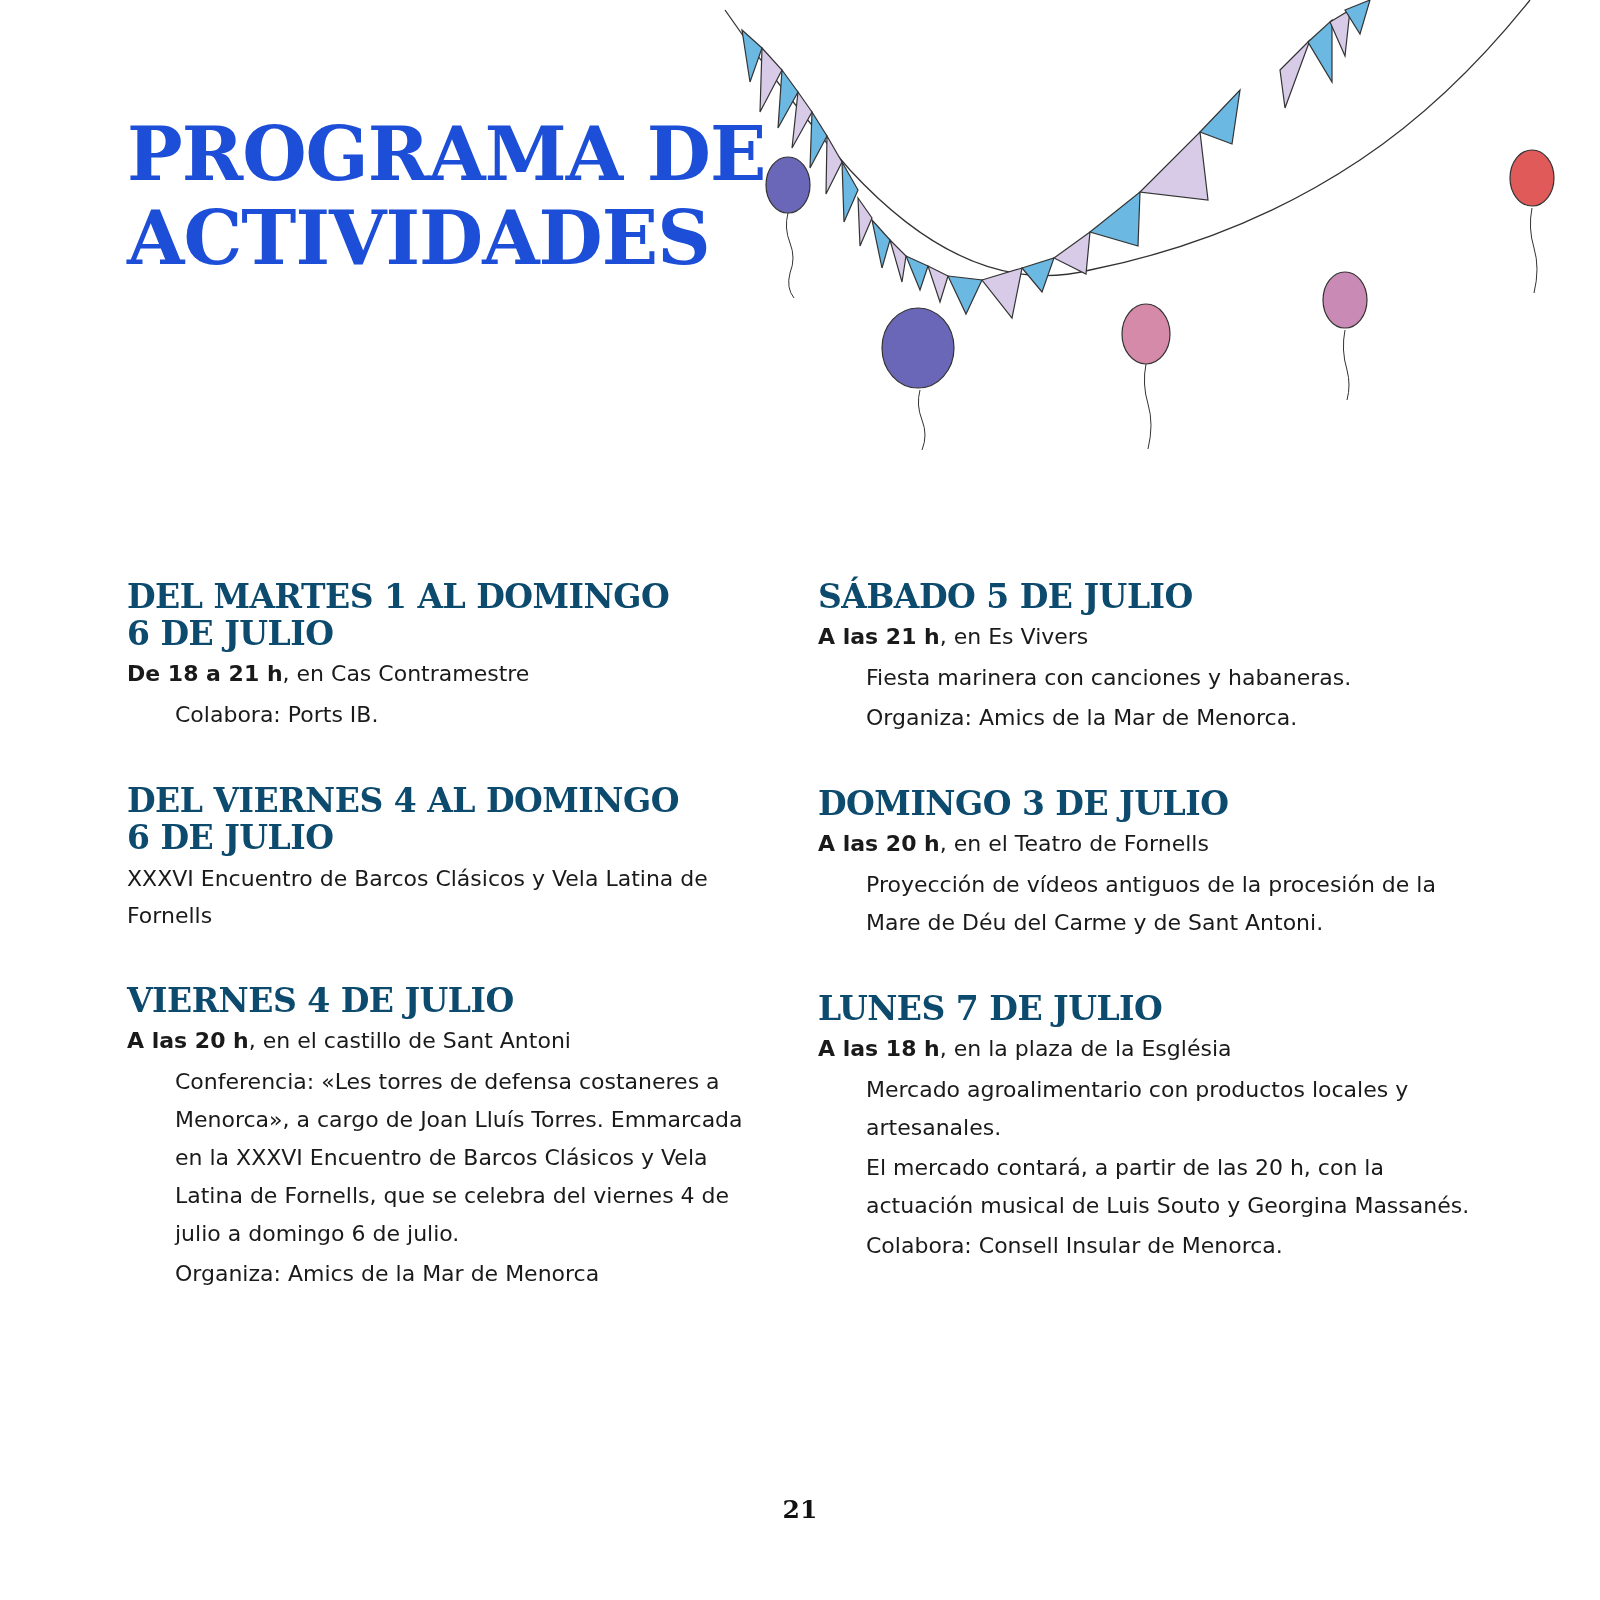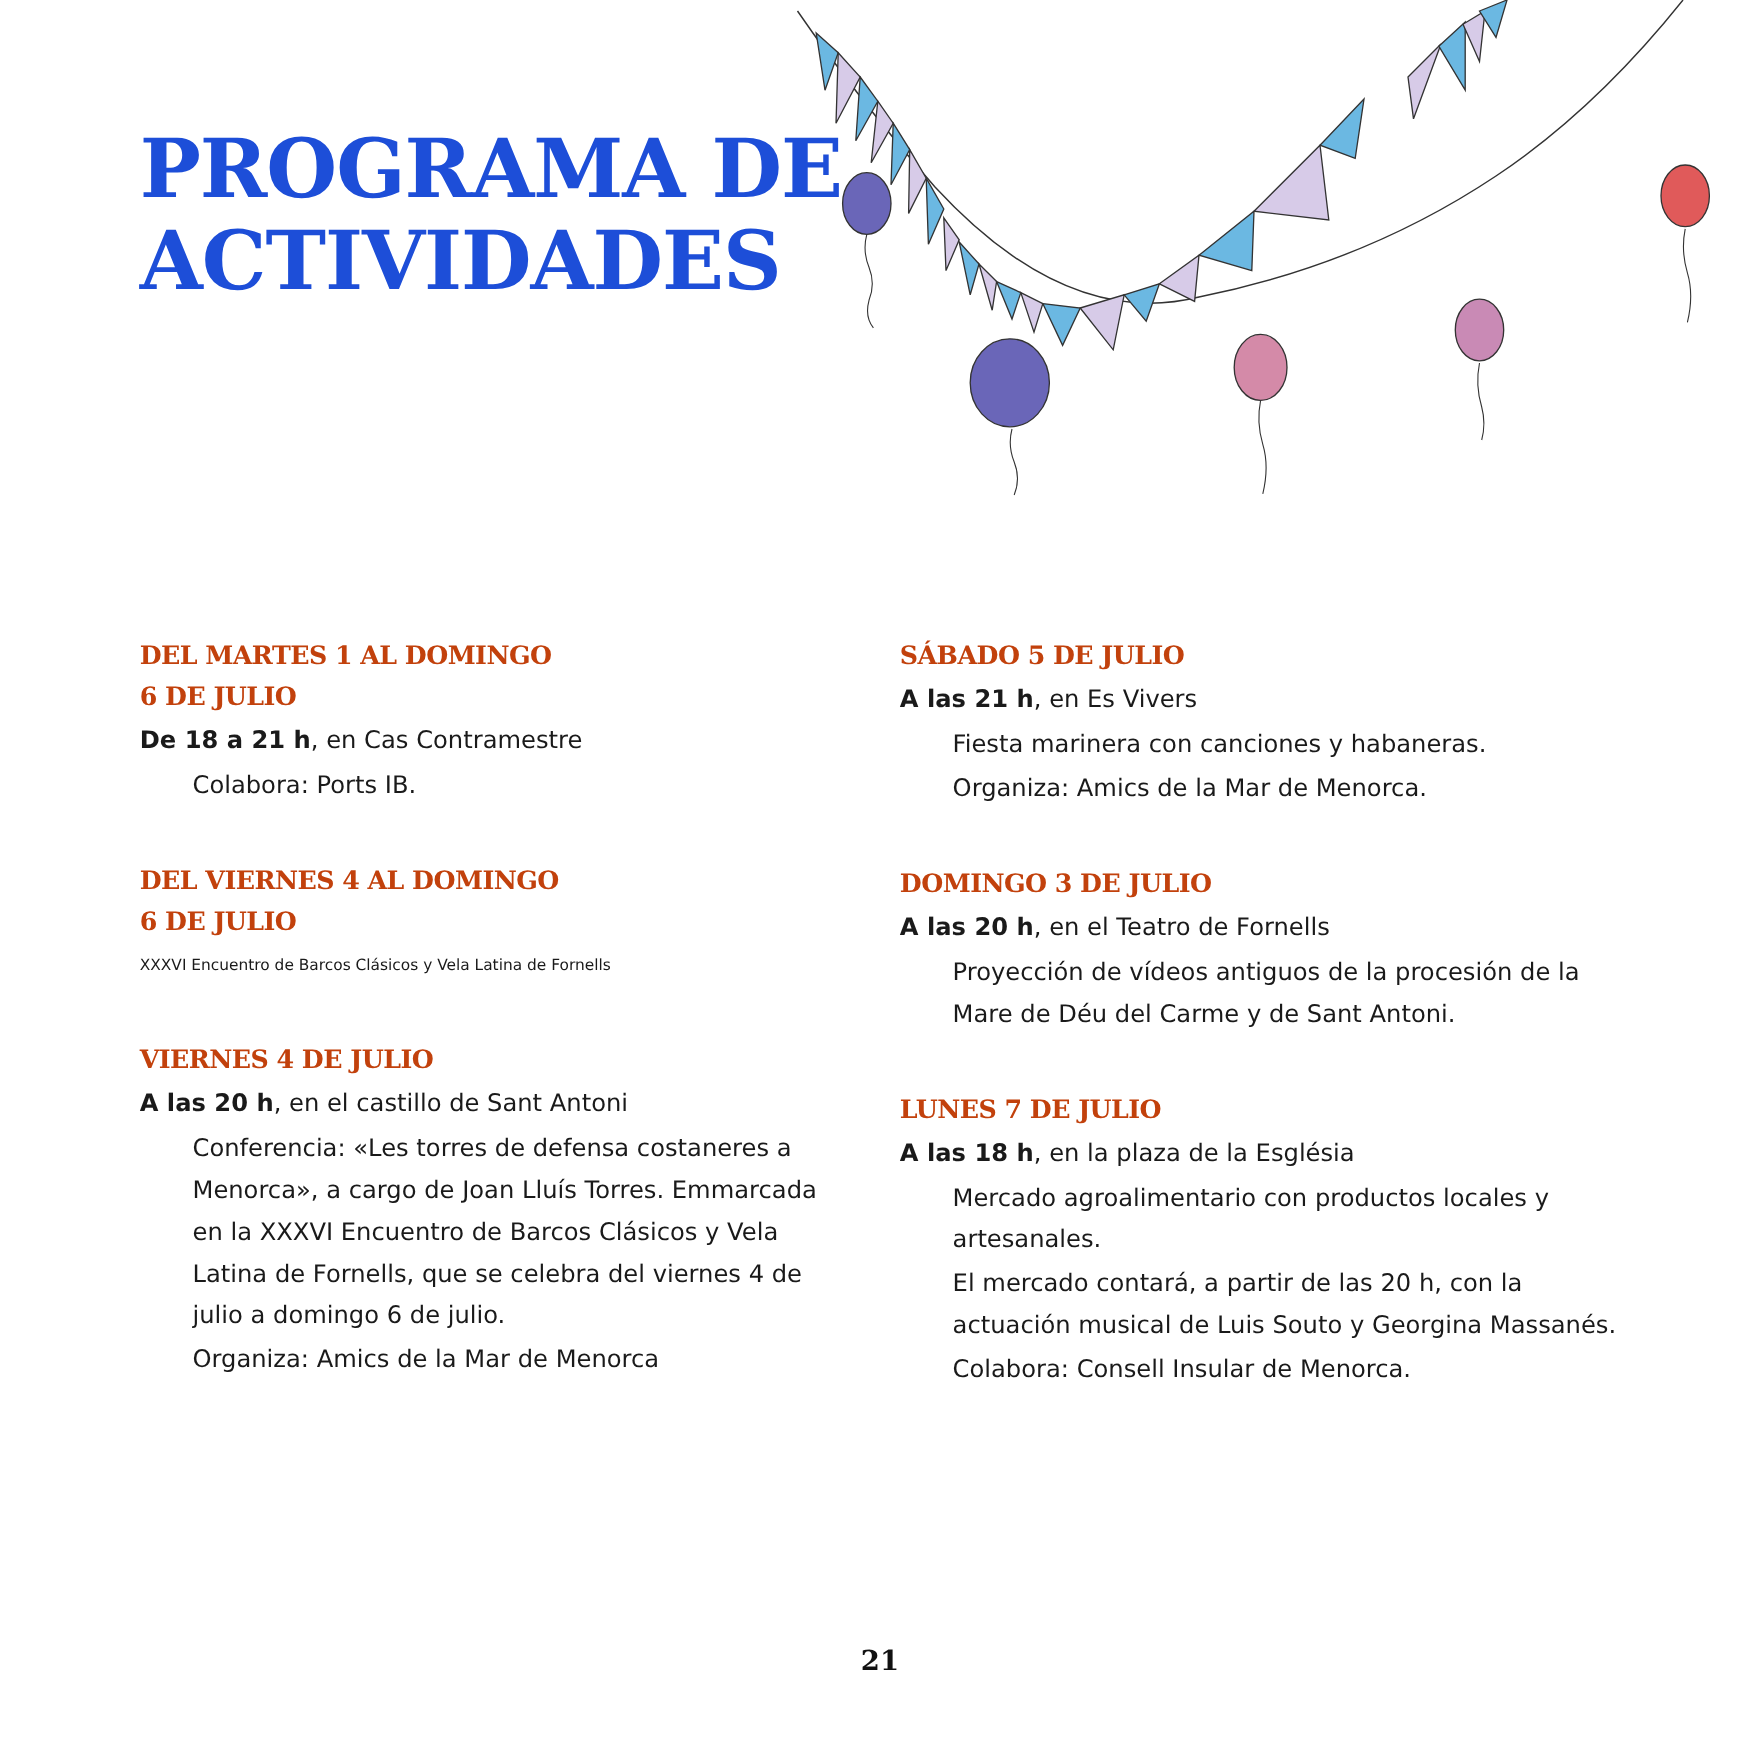--- a/index.html
+++ b/index.html
@@ -3,24 +3,24 @@
   <meta charset="utf-8">
   <style>
     html, body { margin: 0; padding: 0; background: #ffffff; }
     body { width: 1600px; height: 1600px; position: relative; overflow: hidden; font-family: "DejaVu Sans", sans-serif; color: #1a1a1a; }
     .page-title { position: absolute; left: 127px; top: 112px; margin: 0; font-family: "DejaVu Serif", serif; font-weight: bold; font-size: 74px; line-height: 84px; color: #1d4ed8; letter-spacing: -1px; }
     .illustration { position: absolute; left: 720px; top: 0; width: 880px; height: 470px; }
     .column { position: absolute; top: 578px; }
     .col-left { left: 127px; width: 640px; }
     .col-right { left: 818px; width: 660px; }
     .event { margin-bottom: 48px; }
-    .event-heading { margin: 0 0 4px 0; font-family: "DejaVu Serif", serif; font-weight: bold; font-size: 23px; line-height: 37px; color: #c2410c; letter-spacing: -0.5px; }
+    .event-heading { margin: 0 0 4px 0; font-family: "DejaVu Serif", serif; font-weight: bold; font-size: 33px; line-height: 37px; color: #0c4a6e; letter-spacing: -0.5px; }
     .event-when { font-size: 22px; line-height: 36px; margin-bottom: 4px; }
     .event-when .time { font-weight: bold; }
-    .event-plain { font-size: 14px; line-height: 37px; }
+    .event-plain { font-size: 22px; line-height: 37px; }
     .event-desc { padding-left: 48px; font-size: 22px; line-height: 38px; margin-top: 2px; }
     .event-desc p { margin: 0 0 2px 0; }
     .page-number { position: absolute; left: 0; width: 1600px; top: 1495px; text-align: center; font-family: "DejaVu Serif", serif; font-weight: bold; font-size: 25px; color: #111; }
   </style>
 </head>
 <body>
 
 <h1 class="page-title">
   <span>PROGRAMA DE</span><br>
   <span>ACTIVIDADES</span>

